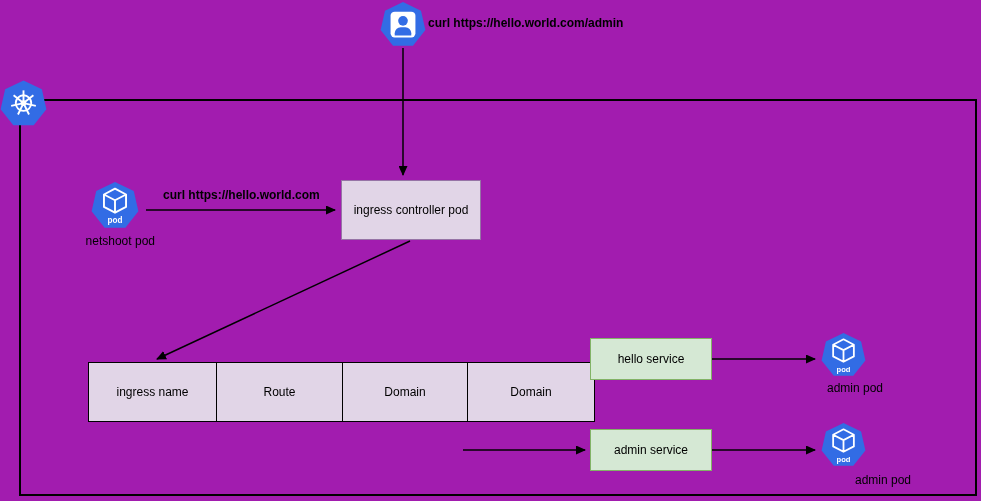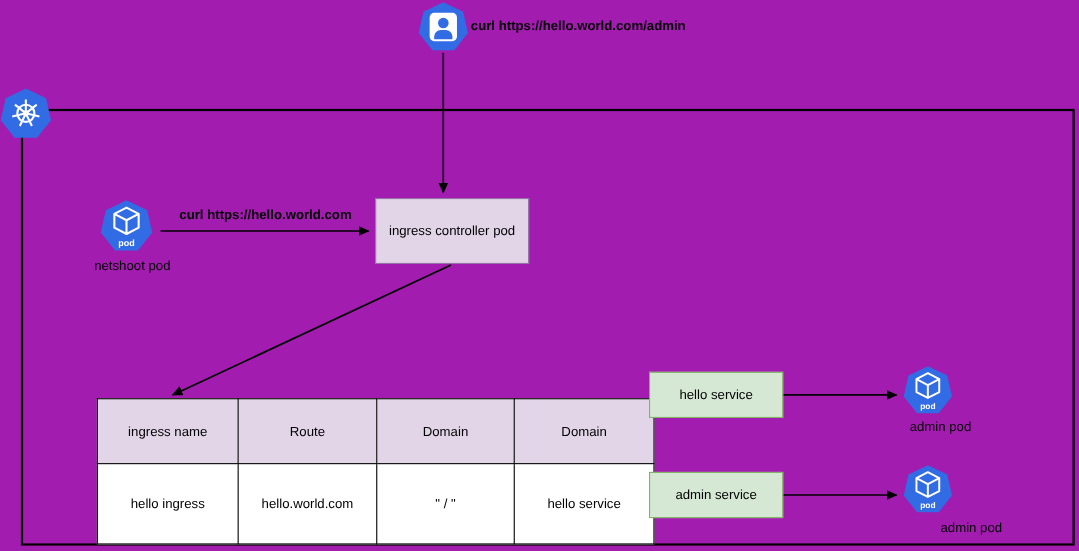--- a/index.html
+++ b/index.html
@@ -124,26 +124,20 @@
   <table class="routes">
     <thead>
       <tr>
         <th class="col-0">ingress name</th>
         <th class="col-1">Route</th>
         <th class="col-2">Domain</th>
         <th class="col-3">Domain</th>
       </tr>
     </thead>
     <tbody>
-      <tr>
-        <td>hello ingress</td>
-        <td>hello.world.com</td>
-        <td>" / "</td>
-        <td>hello service</td>
-      </tr>
     </tbody>
   </table>
 
   <div class="abs node box service-box hello-service">hello service</div>
   <div class="abs node box service-box admin-service">admin service</div>
 
   <div class="abs node" style="left:820px;top:333px;width:47px;height:45px;">
     <svg class="icon-svg" viewBox="0 0 100 100">
       <polygon class="hept" points="50,0 10.9,18.8 1.3,61.1 28.3,95.1 71.7,95.1 98.7,61.1 89.1,18.8"></polygon>
       <path class="cube" d="M50 14 L73 26 L73 52 L50 64 L27 52 L27 26 Z M27 26 L50 38 L73 26 M50 38 L50 64"></path>

